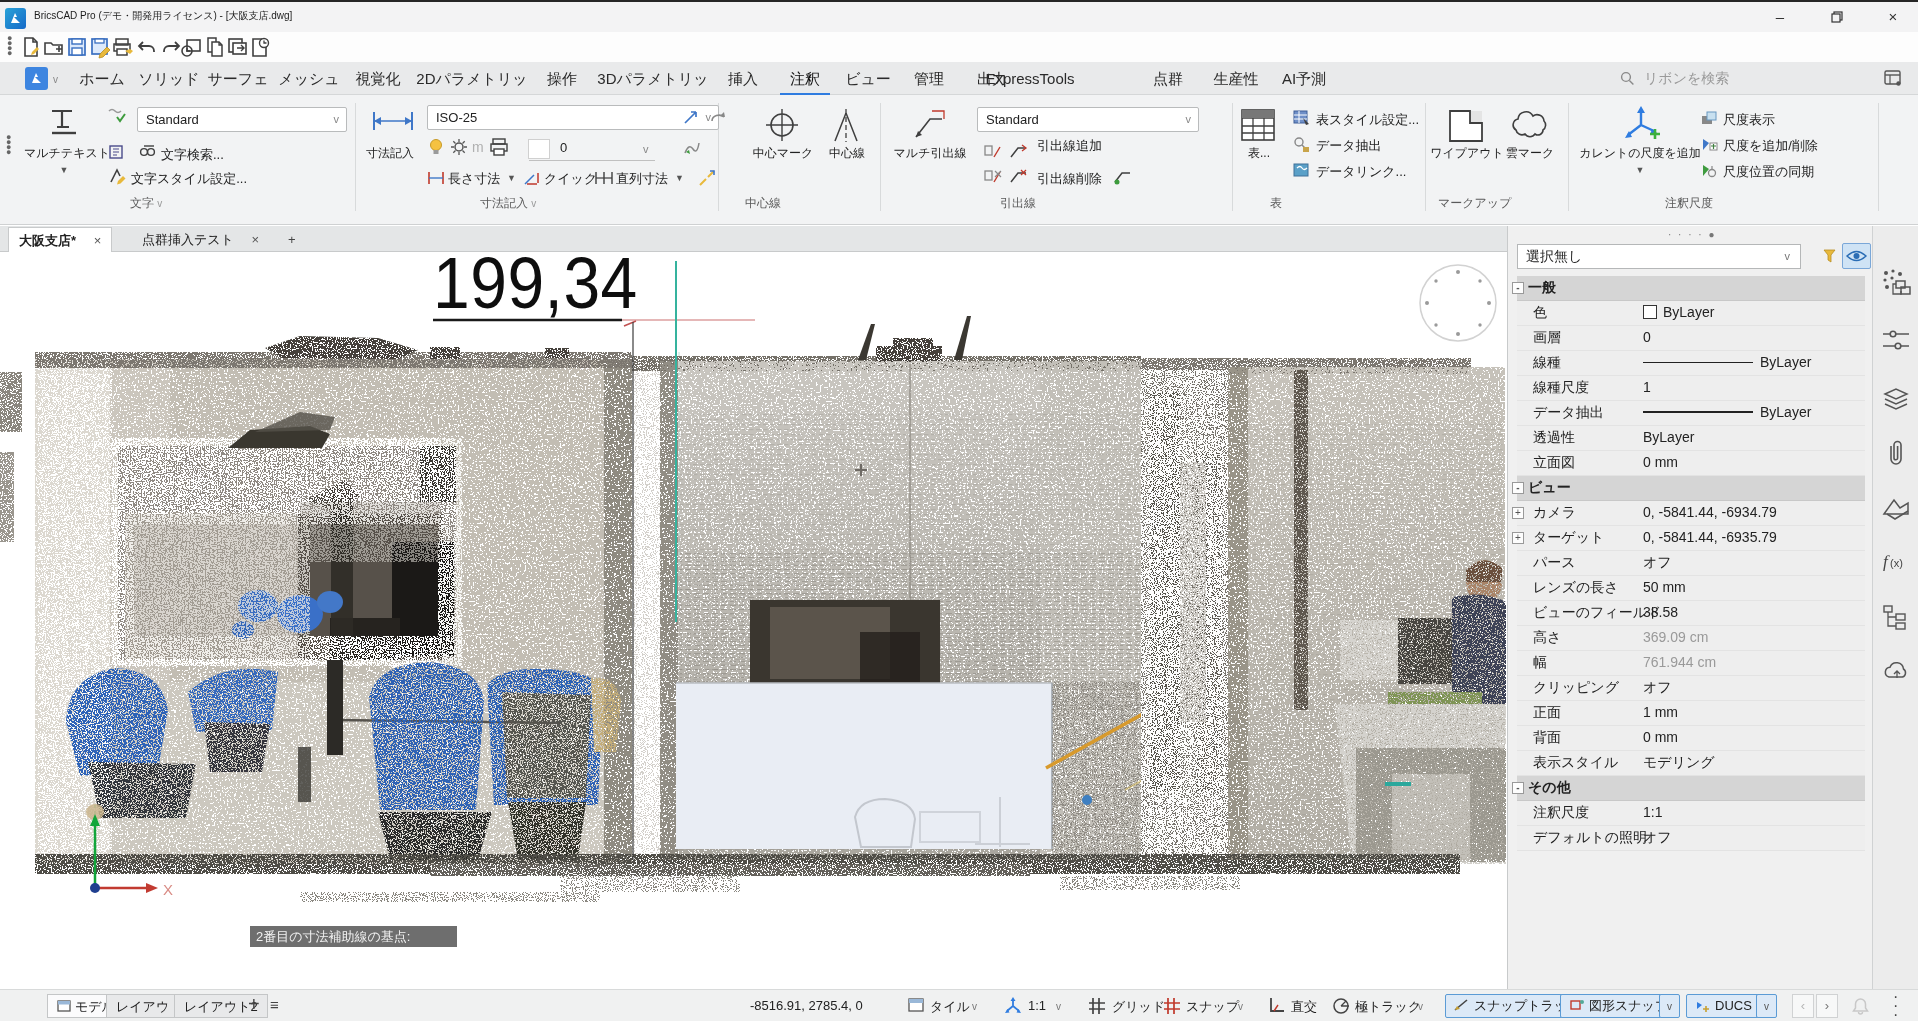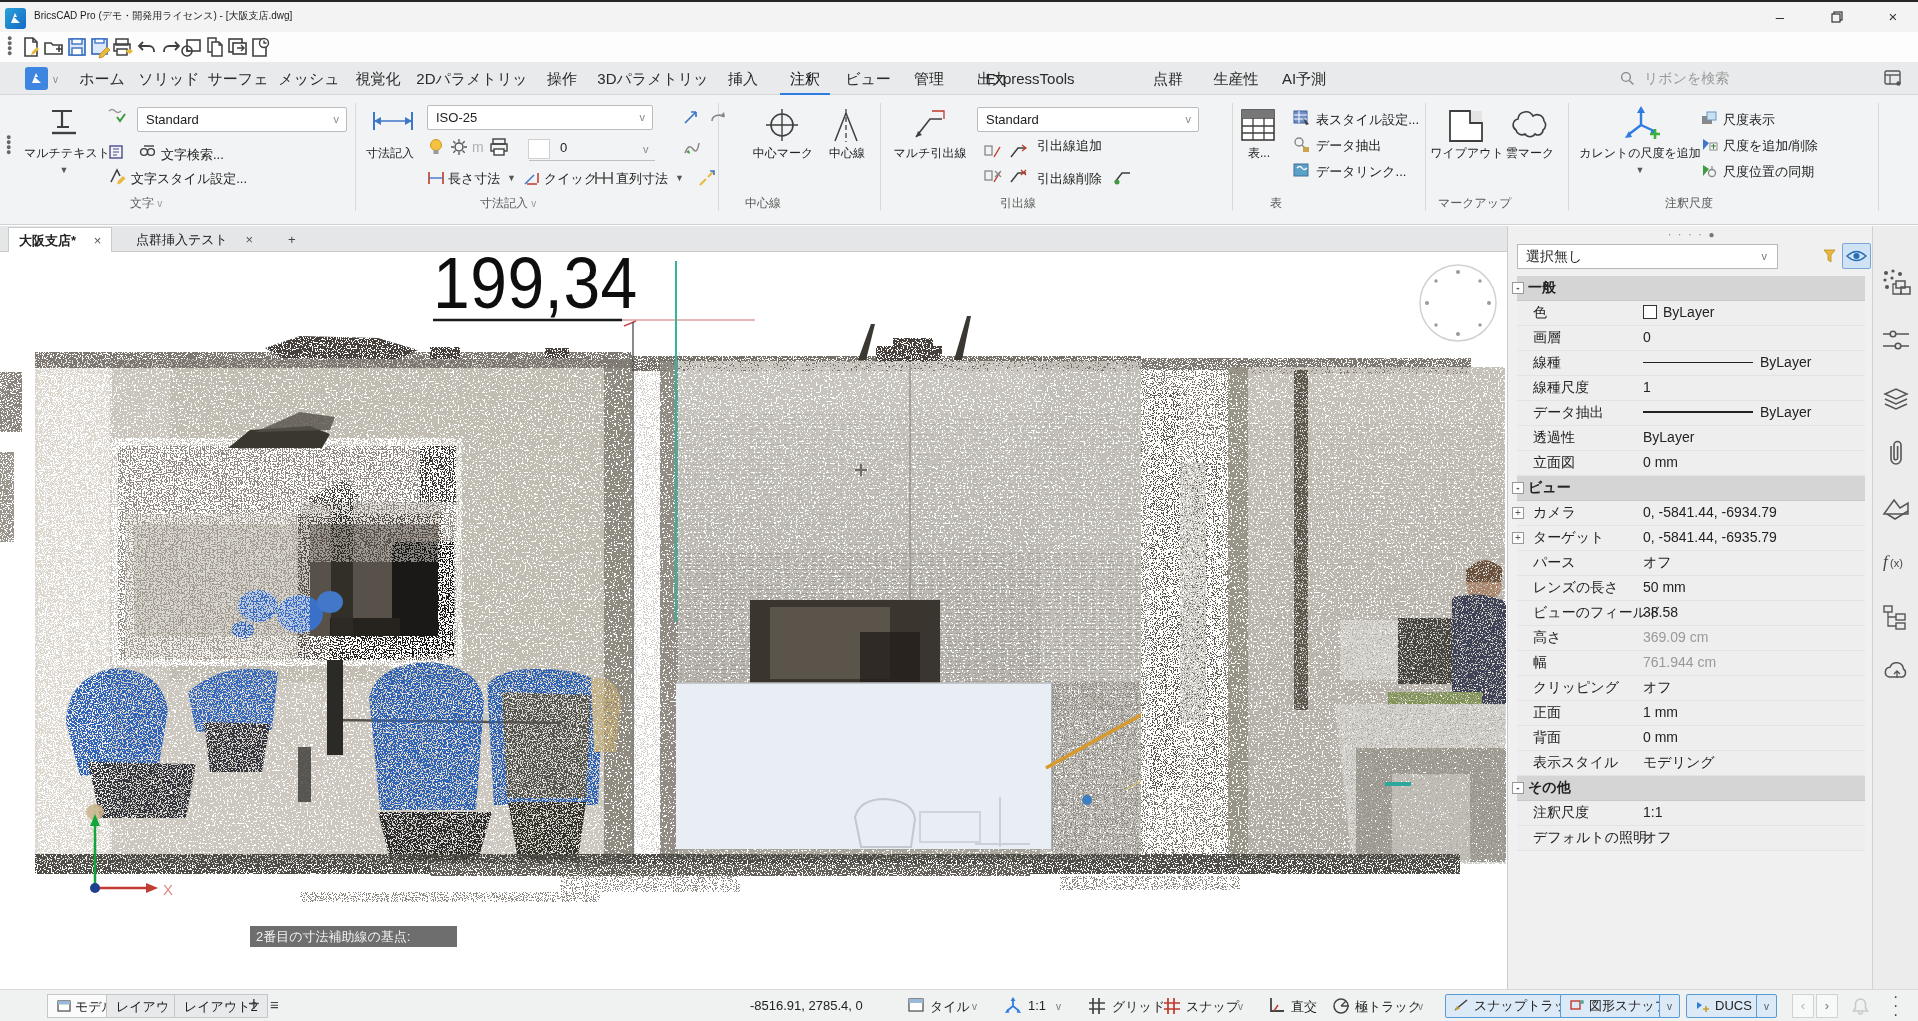--- a/index.html
+++ b/index.html
@@ -32,21 +32,21 @@
 
 #viewport{position:absolute;left:0;top:252px;width:1507px;height:737px;background:#fff;overflow:hidden}
 
 #prompt1{position:absolute;left:250px;top:674px;width:207px;height:21px;background:#6e6e6e;color:#f2f2f2;font-size:13px;line-height:21px;padding:0 6px}
 #cmdline{position:absolute;left:252px;top:702px;width:1006px;height:23px;background:#2e2e2e;color:#eee;font-size:14px;line-height:23px;padding-left:14px;white-space:nowrap}
 #cmdline .opt{background:#4d4d4d}
 #cmdline .key{color:#e0a33b}
 
 #rpanel{position:absolute;left:1507px;top:226px;width:365px;height:763px;background:#f0f0f0;border-left:1px solid #c8cacb}
 #pgrip{position:absolute;left:160px;top:3px;color:#777;font-size:10px;letter-spacing:2px}
-#pcombo{position:absolute;left:9px;top:18px;width:261px;height:25px;background:#fff;border:1px solid #b5b7b8;font-size:14px;color:#222;line-height:23px;padding-left:8px}
+#pcombo{position:absolute;left:9px;top:18px;width:284px;height:25px;background:#fff;border:1px solid #b5b7b8;font-size:14px;color:#222;line-height:23px;padding-left:8px}
 .prow{position:absolute;left:9px;width:348px;height:25px;font-size:14px;color:#222;background:#eeeeee;border-bottom:1px solid #e3e3e3}
 .prow.hdr{background:#d5d5d5;font-weight:bold;border-bottom:1px solid #c8c8c8}
 .prow .lab{position:absolute;left:16px;top:3px;white-space:nowrap}
 .prow.hdr .lab{left:11px}
 .prow .val{position:absolute;left:126px;top:3px;white-space:nowrap}
 .prow .val.gray{color:#999}
 .pexp{position:absolute;left:-5px;top:6px;width:12px;height:12px;border:1px solid #999;background:#fdfdfd;font-size:10px;line-height:10px;text-align:center;color:#555}
 
 #rstrip{position:absolute;left:1872px;top:226px;width:46px;height:763px;background:#ececec;border-left:1px solid #d0d2d3}
 .sic{position:absolute;left:8px;width:30px;height:30px}
@@ -201,21 +201,21 @@
       </svg>
     <div class="rsmall" style="left:131px;top:75px">文字スタイル設定...</div>
     <div class="rlabel" style="left:130px;width:120px">文字 <span style="color:#999;font-size:10px">v</span></div>
 
     <svg style="position:absolute;left:372px;top:15px" width="42" height="22" viewBox="0 0 42 22">
         <path d="M2 2v18M40 2v18" stroke="#3f77c8" stroke-width="2"></path>
         <path d="M2 11h38" stroke="#3f77c8" stroke-width="1.6"></path>
         <path d="M2 11l7-4v8zM40 11l-7-4v8z" fill="#3f77c8"></path>
       </svg>
     <div class="bigbtn" style="left:352px;top:50px;width:76px">寸法記入</div>
-    <div class="combo" style="left:427px;top:10px;width:226px">ISO-25<span class="chev">v</span></div>
+    <div class="combo" style="left:427px;top:10px;width:292px">ISO-25<span class="chev">v</span></div>
     <svg style="position:absolute;left:428px;top:42px" width="16" height="20" viewBox="0 0 16 20">
         <circle cx="8" cy="8" r="5.5" fill="#f5c242" stroke="#c79a28" stroke-width="1"></circle>
         <rect x="5.5" y="13" width="5" height="4" fill="#9a9a9a"></rect>
       </svg>
     <svg style="position:absolute;left:450px;top:43px" width="18" height="18" viewBox="0 0 18 18">
         <circle cx="9" cy="9" r="4" fill="none" stroke="#555" stroke-width="1.5"></circle>
         <path d="M9 1v3M9 14v3M1 9h3M14 9h3M3.3 3.3l2.2 2.2M12.5 12.5l2.2 2.2M14.7 3.3l-2.2 2.2M5.5 12.5l-2.2 2.2" stroke="#555" stroke-width="1.3"></path>
       </svg>
     <div class="rsmall" style="left:472px;top:44px;color:#b0b0b0;font-size:14px">m</div>
     <svg style="position:absolute;left:490px;top:43px" width="19" height="18" viewBox="0 0 19 18">
@@ -361,21 +361,21 @@
     <svg style="position:absolute;left:1700px;top:67px" width="18" height="17" viewBox="0 0 18 17">
         <path d="M3 14V3l6 4z" fill="#3f9b3f"></path>
         <circle cx="12" cy="11" r="3.5" fill="none" stroke="#888" stroke-width="1.3"></circle>
         <path d="M12 7v-3" stroke="#888" stroke-width="1.2"></path>
       </svg>
     <div class="rsmall" style="left:1723px;top:68px">尺度位置の同期</div>
     <div class="rlabel" style="left:1665px;width:120px">注釈尺度</div>
   </div>
   <div id="dtabs">
     <div class="dtab act" style="left:8px;">大阪支店* <span style="color:#555;font-weight:normal;margin-left:14px">×</span></div>
-    <div class="dtab" style="left:126px;">点群挿入テスト <span style="color:#555;margin-left:14px">×</span></div>
+    <div class="dtab" style="left:132px;">点群挿入テスト <span style="color:#555;margin-left:14px">×</span></div>
     <div class="dtab" style="left:278px;color:#444">+</div>
   </div>
   <div id="viewport">
     <svg id="pcloud" width="1507" height="737" viewBox="0 0 1507 737" style="position:absolute;left:0;top:0">
       <defs>
         <filter id="fHoles" x="-5%" y="-5%" width="110%" height="110%">
           <feTurbulence type="fractalNoise" baseFrequency="0.55" numOctaves="2" seed="7" result="n"></feTurbulence>
           <feColorMatrix in="n" type="matrix" values="0 0 0 0 0  0 0 0 0 0  0 0 0 0 0  0 0 0 4 -2.0" result="m"></feColorMatrix>
           <feComponentTransfer in="m" result="mt">
               <feFuncA type="discrete" tableValues="0 1"></feFuncA>

